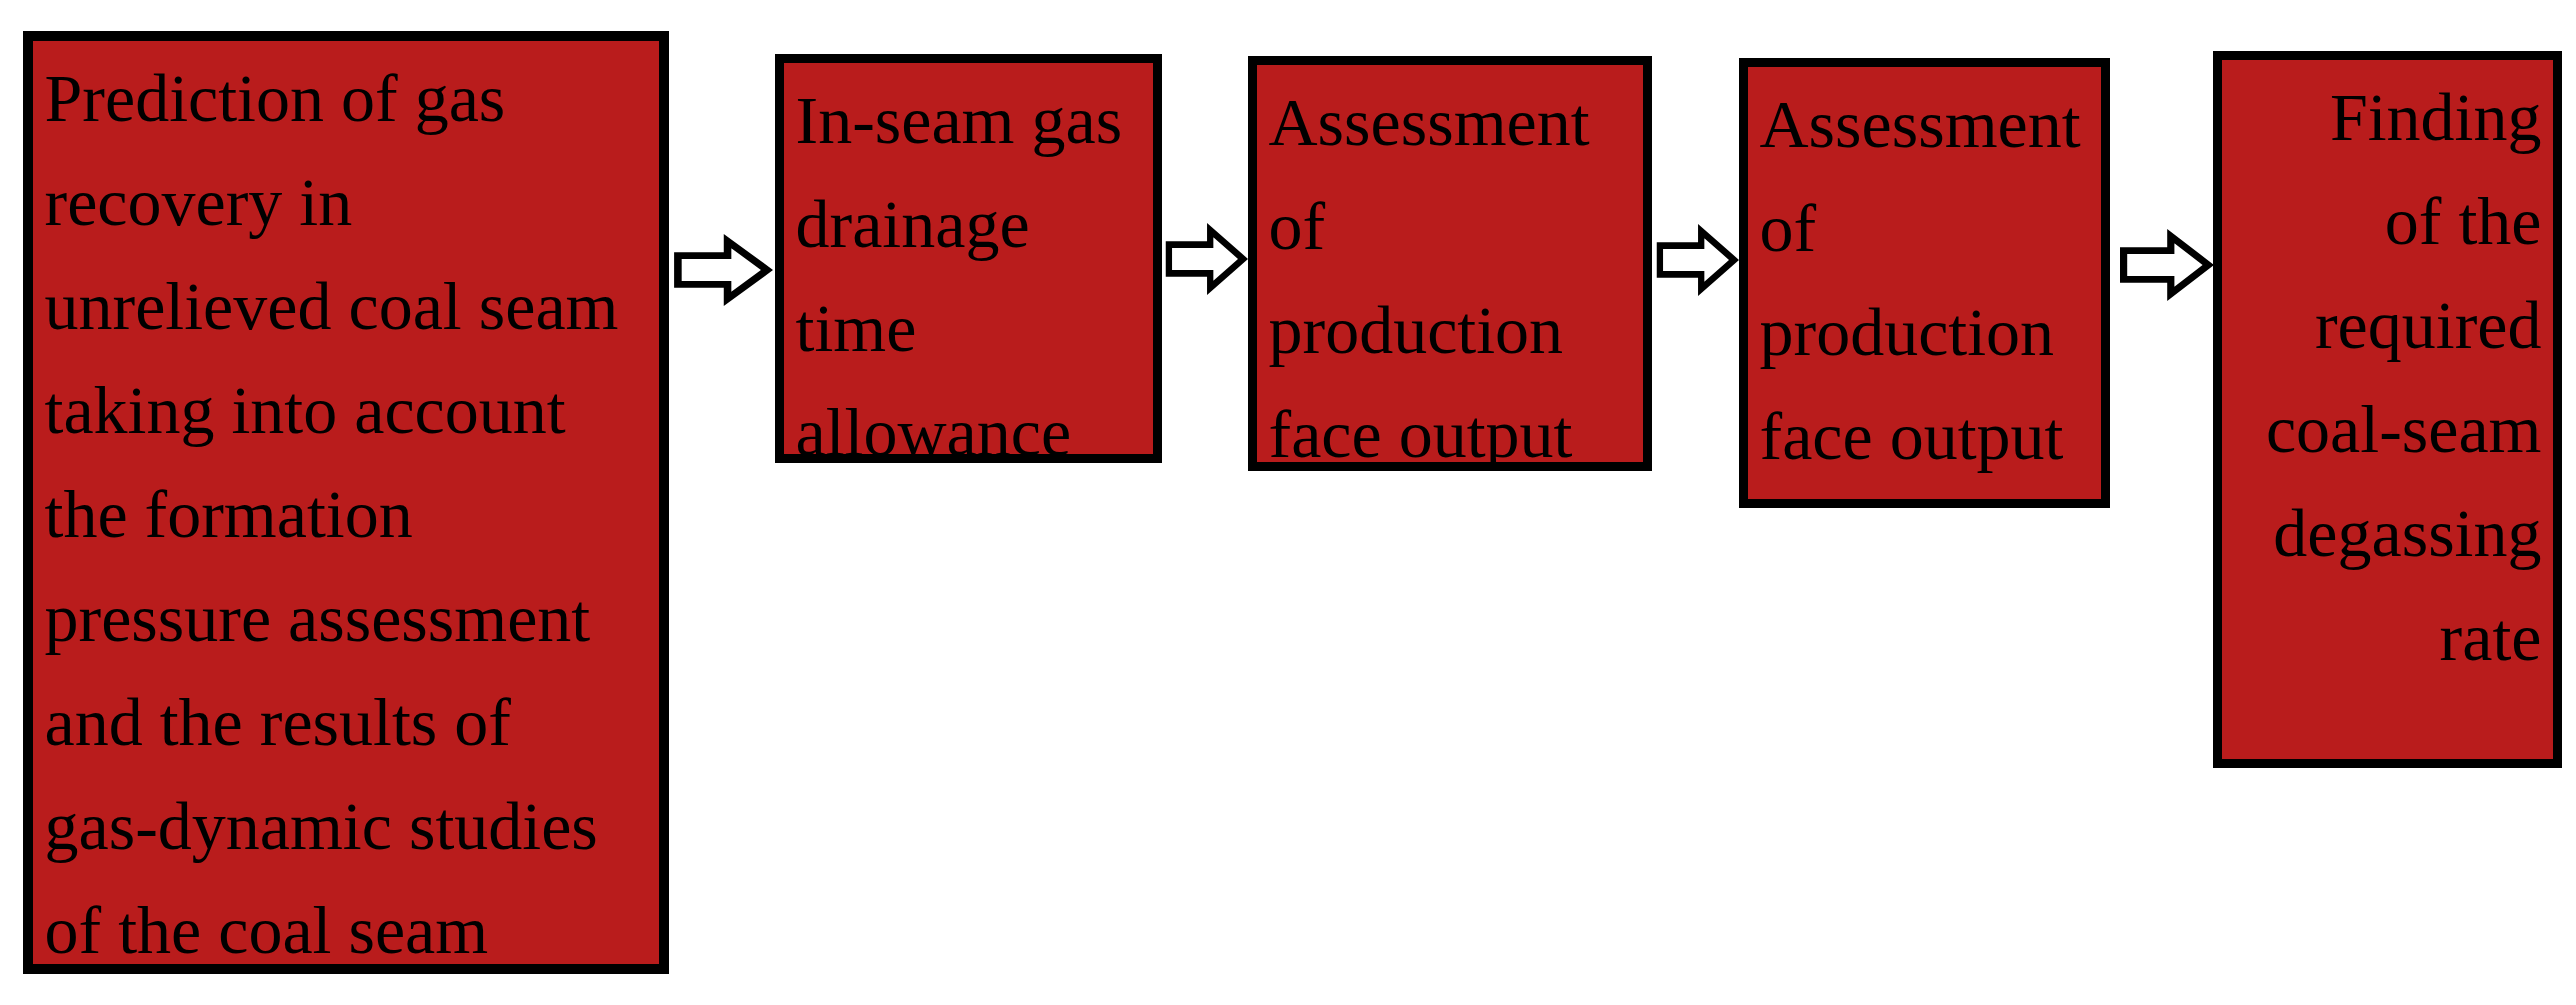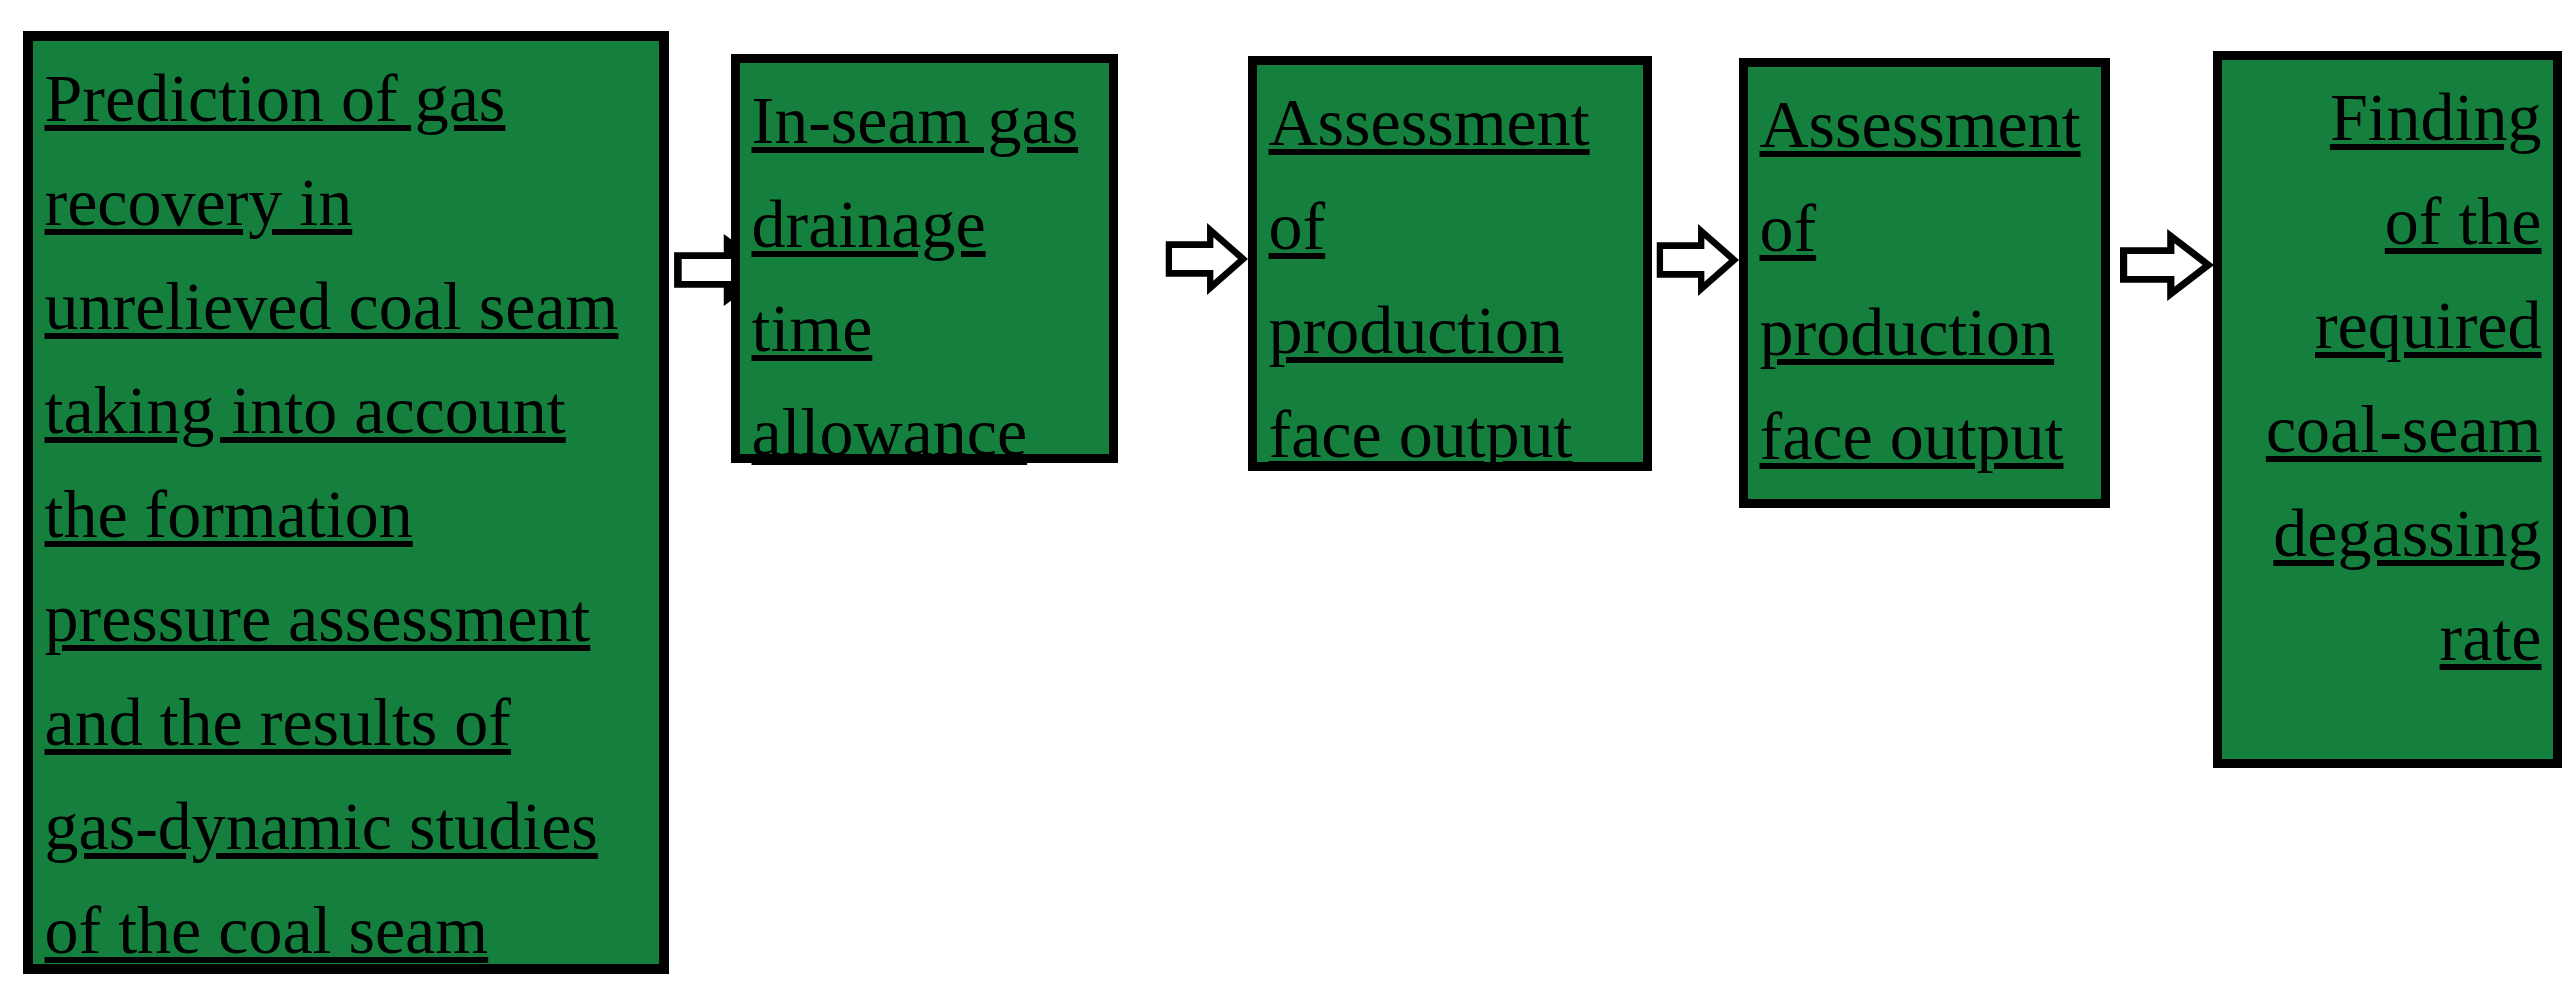--- a/index.html
+++ b/index.html
@@ -13,34 +13,33 @@
     height: 1005px;
     background: #ffffff;
     font-family: "Liberation Serif", "DejaVu Serif", serif;
     color: #000000;
     overflow: hidden;
   }
   .flow-box {
     position: absolute;
     box-sizing: border-box;
     border: 9px solid #000000;
-    background: #15803d;
-    text-decoration: underline;
+    background: #b91c1c;
   }
   .flow-box .label {
     display: block;
     padding: 5px 11.5px;
     font-size: 68px;
     line-height: 104px;
     white-space: pre-line;
     color: #000000;
   }
   
   #box-1 { left: 23px;   top: 31px; width: 646px;  height: 943px; border-width: 10.7px; }
-  #box-2 { left: 731px;  top: 54px; width: 387px;  height: 409px; }
+  #box-2 { left: 775px;  top: 54px; width: 387px;  height: 409px; }
   #box-3 { left: 1248px; top: 56px; width: 404px;  height: 415px; }
   #box-4 { left: 1739px; top: 58px; width: 371px;  height: 450px; }
   #box-5 { left: 2213px; top: 51px; width: 349px;  height: 717px; text-align: right; }
 
   .flow-arrow {
     position: absolute;
     display: block;
   }
   #arrow-1 { left: 672px;  top: 232px; width: 101px; height: 76px; }
   #arrow-2 { left: 1164px; top: 221px; width: 84px; height: 76px; }

